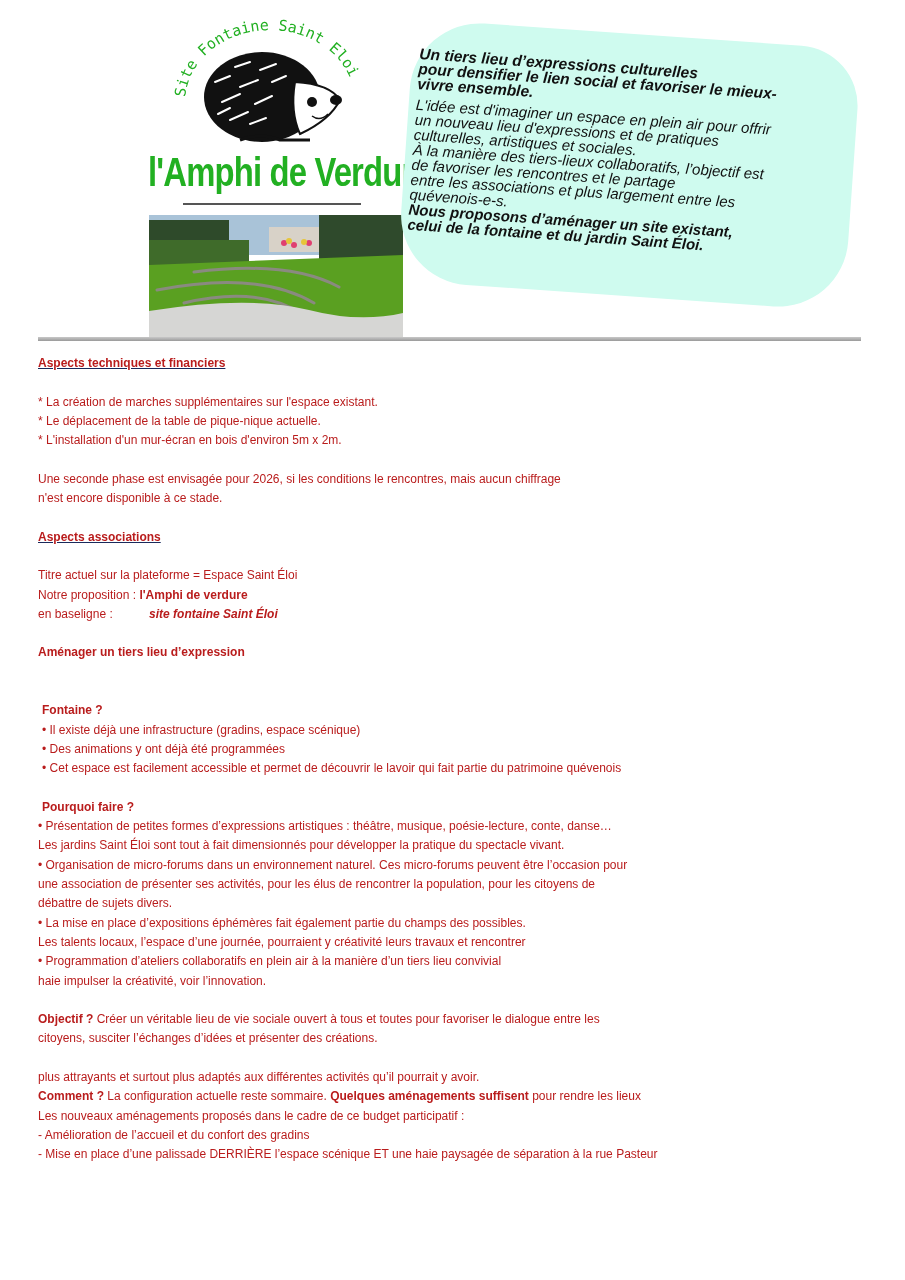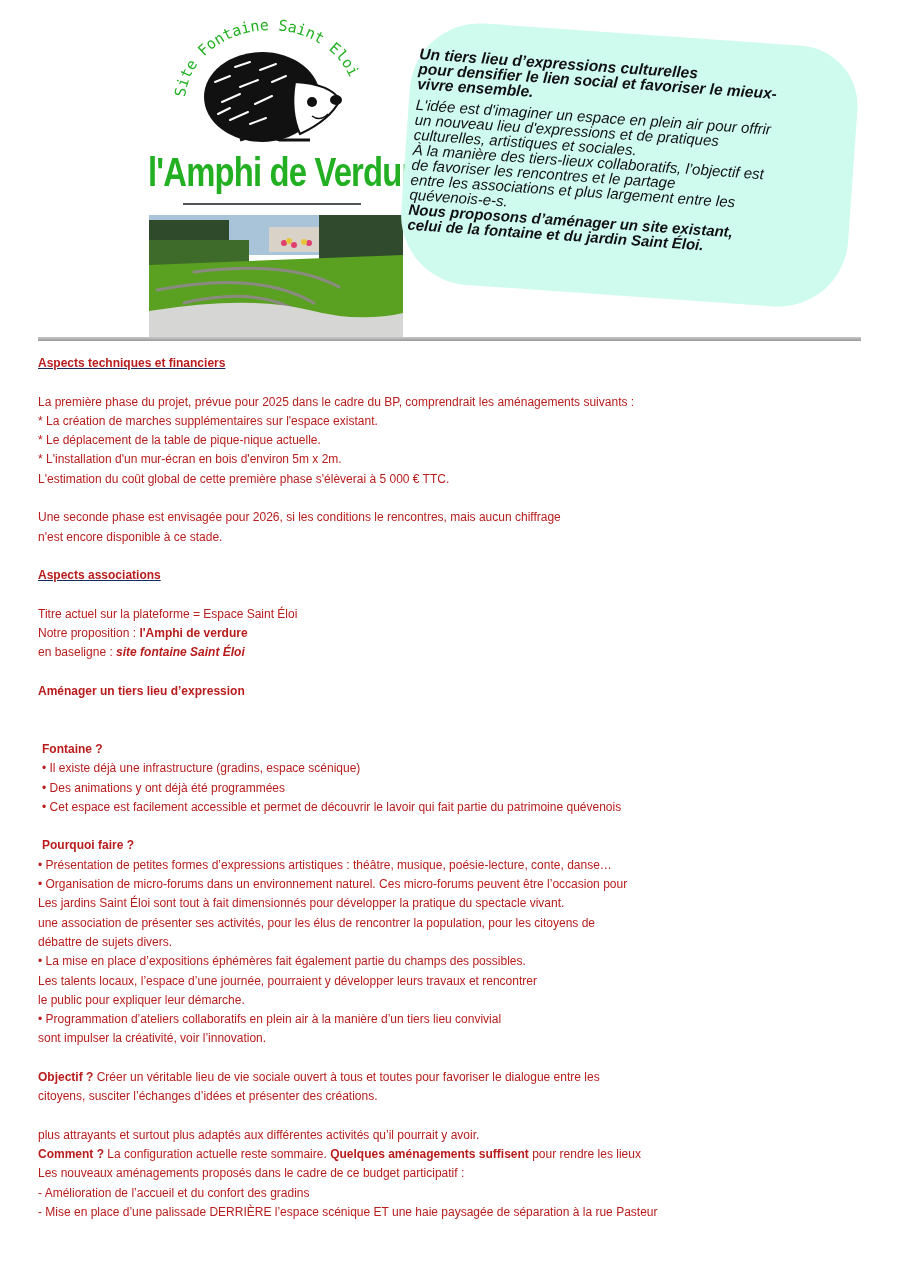--- a/index.html
+++ b/index.html
@@ -32,21 +32,21 @@
   .divider { position: absolute; left: 38px; top: 337px; width: 823px; height: 4px;
              background: linear-gradient(#c8c8c8, #9a9a9a); }
 
   
   .content { position: absolute; left: 38px; top: 354px; width: 840px;
              font-size: 12px; line-height: 19.3px; color: #b91c1c; }
   .content p { margin: 0; white-space: nowrap; }
   .gap { height: 19.3px; }
   .h-under { font-weight: bold; text-decoration: underline; text-decoration-color: #1a2a5c; }
   .b { font-weight: bold; }
-  .bi { font-weight: bold; font-style: italic; }
+  .bi { font-weight: bold; font-style: italic; margin-left: 33px; }
   .indent { padding-left: 4px; }
 </style>
 </head>
 <body>
 
 <div class="logo">
   <svg width="260" height="140" viewBox="0 0 260 140">
     <defs>
       <path id="arc" d="M 45 90 A 85 72 0 0 1 215 90"></path>
     </defs>
@@ -121,25 +121,23 @@
   <span class="line">quévenois-e-s.</span>
   <span class="line closing">Nous proposons d’aménager un site existant,</span>
   <span class="line closing">celui de la fontaine et du jardin Saint Éloi.</span>
 </div>
 
 <div class="divider"></div>
 
 <div class="content">
   <p class="h-under">Aspects techniques et financiers</p>
   <div class="gap"></div>
-  <p>La première phase du projet, prévue pour 2025 dans le cadre du BP, comprendrait les aménagements suivants :</p>
   <p>* La création de marches supplémentaires sur l'espace existant.</p>
   <p>* Le déplacement de la table de pique-nique actuelle.</p>
   <p>* L'installation d'un mur-écran en bois d'environ 5m x 2m.</p>
-  <p>L'estimation du coût global de cette première phase s'élèverai à 5 000 € TTC.</p>
   <div class="gap"></div>
   <p>Une seconde phase est envisagée pour 2026, si les conditions le rencontres, mais aucun chiffrage</p>
   <p>n'est encore disponible à ce stade.</p>
   <div class="gap"></div>
 
   <p class="h-under">Aspects associations</p>
   <div class="gap"></div>
   <p>Titre actuel sur la plateforme = Espace Saint Éloi</p>
   <p><span>Notre proposition : </span><span class="b">l'Amphi de verdure</span></p>
   <p><span>en baseligne : </span><span class="bi">site fontaine Saint Éloi</span></p>
@@ -148,29 +146,28 @@
   <p class="b">Aménager un tiers lieu d’expression</p>
   <div class="gap"></div>
   <div class="gap"></div>
   <p class="b indent">Fontaine ?</p>
   <p class="indent">• Il existe déjà une infrastructure (gradins, espace scénique)</p>
   <p class="indent">• Des animations y ont déjà été programmées</p>
   <p class="indent">• Cet espace est facilement accessible et permet de découvrir le lavoir qui fait partie du patrimoine quévenois</p>
   <div class="gap"></div>
   <p class="b indent">Pourquoi faire ?</p>
   <p> • Présentation de petites formes d’expressions artistiques : théâtre, musique, poésie-lecture, conte, danse…</p>
+  <p>Les jardins Saint Éloi sont tout à fait dimensionnés pour développer la pratique du spectacle vivant.</p>
   <p> • Organisation de micro-forums dans un environnement naturel. Ces micro-forums peuvent être l’occasion pour</p>
-  <p>Les jardins Saint Éloi sont tout à fait dimensionnés pour développer la pratique du spectacle vivant.</p>
   <p>une association de présenter ses activités, pour les élus de rencontrer la population, pour les citoyens de</p>
   <p>débattre de sujets divers.</p>
   <p> • La mise en place d’expositions éphémères fait également partie du champs des possibles.</p>
-  <p>Les talents locaux, l’espace d’une journée, pourraient y développer leurs travaux et rencontrer</p>
-  <p>le public pour expliquer leur démarche.</p>
+  <p>Les talents locaux, l’espace d’une journée, pourraient y créativité leurs travaux et rencontrer</p>
   <p> • Programmation d’ateliers collaboratifs en plein air à la manière d’un tiers lieu convivial</p>
-  <p>sont impulser la créativité, voir l’innovation.</p>
+  <p>haie impulser la créativité, voir l’innovation.</p>
   <div class="gap"></div>
   <p><span class="b">Objectif ?</span><span> Créer un véritable lieu de vie sociale ouvert à tous et toutes pour favoriser le dialogue entre les</span></p>
   <p>citoyens, susciter l’échanges d’idées et présenter des créations.</p>
   <div class="gap"></div>
   <p>plus attrayants et surtout plus adaptés aux différentes activités qu’il pourrait y avoir.</p>
   <p><span class="b">Comment ?</span><span> La configuration actuelle reste sommaire. </span><span class="b">Quelques aménagements suffisent</span><span> pour rendre les lieux</span></p>
   <p>Les nouveaux aménagements proposés dans le cadre de ce budget participatif :</p>
   <p> - Amélioration de l’accueil et du confort des gradins</p>
   <p> - Mise en place d’une palissade DERRIÈRE l’espace scénique ET une haie paysagée de séparation à la rue Pasteur</p>
 </div>

